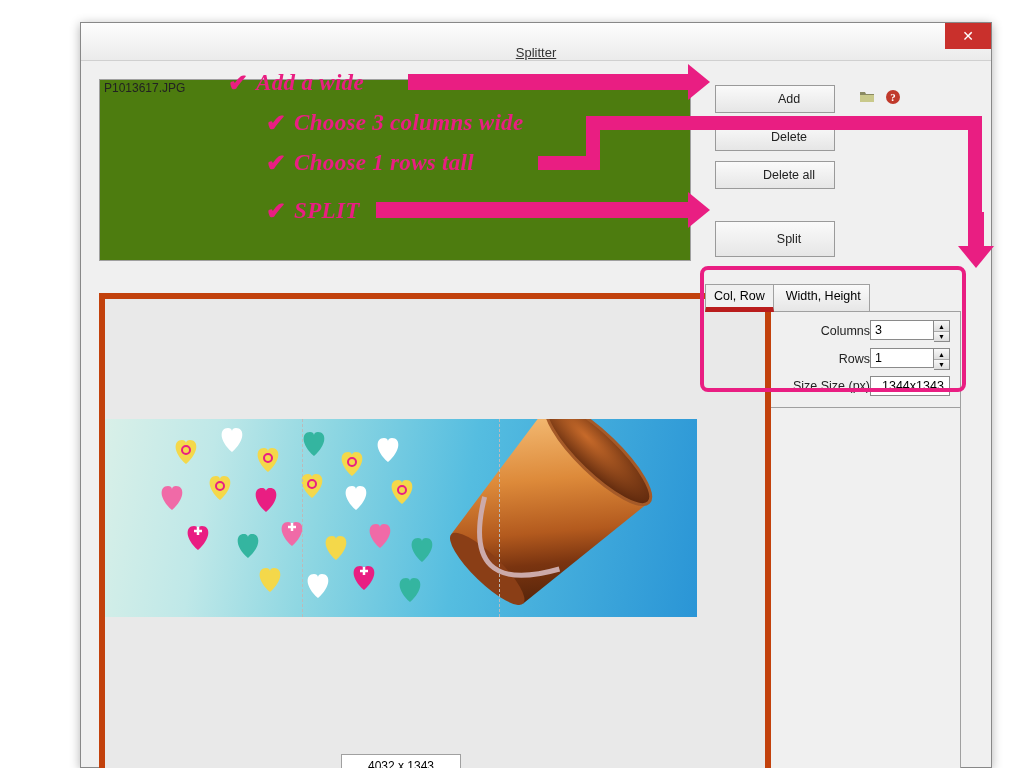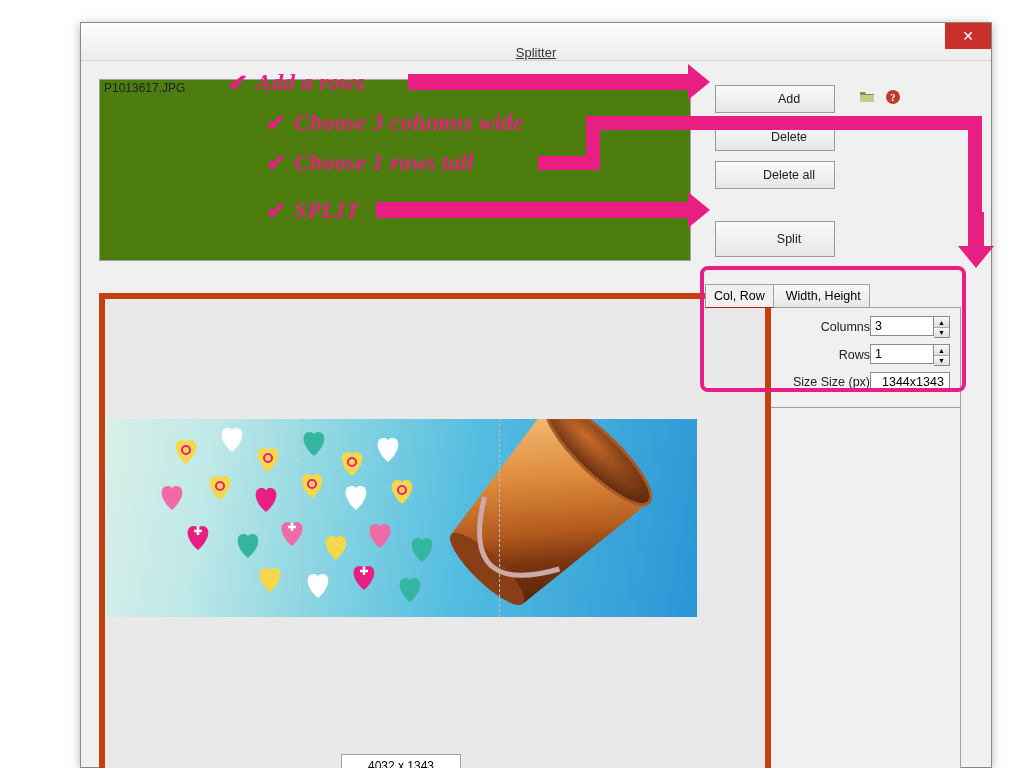--- a/index.html
+++ b/index.html
@@ -51,21 +51,21 @@
 
   
   .tabwrap {
     position: absolute; left: 624px; top: 222px; width: 256px; height: 116px;
   }
   .tabstrip { display:flex; }
   .tab {
     padding: 4px 8px; font-size: 12.5px; border:1px solid #a0a0a0;
     background: linear-gradient(#fafafa,#e6e6e6); cursor:pointer; position:relative; top:1px;
   }
-  .tab.active { background:#f0f0f0; border-bottom:1px solid #b91c1c; z-index:2; }
+  .tab.active { background:#f0f0f0; border-bottom:5px solid #b91c1c; z-index:2; }
   .tab + .tab { margin-left:-1px;padding-left:12px; }
   .tabbody {
     border:1px solid #a0a0a0; background:#f0f0f0; padding:8px 10px 10px 10px;
     position:relative;
   }
   .fieldrow { display:flex; align-items:center; justify-content:flex-end; margin-bottom:6px; }
   .fieldrow label { font-size:12.5px; color:#222; }
   .spinwrap { display:flex; }
   .spin-input {
     width: 64px; height:20px; border:1px solid #8a8a8a; background:#fff;
@@ -293,21 +293,21 @@
         <div class="grid-v b"></div>
       </div>
       <div class="preview-dim">4032 x 1343</div>
     </div>
 
   </div>
 </div>
 
 <div class="annot" style="left:228px; top:70px;">
   <span class="check">✔</span>
-  <span class="txt">Add a rows</span>
+  <span class="txt">Add a wide</span>
 </div>
 <div class="arrow-h" style="left:408px; top:74px; width:282px;"></div>
 
 <div class="annot" style="left:266px; top:110px;">
   <span class="check">✔</span>
   <span class="txt">Choose 3 columns wide</span>
 </div>
 
 <div class="arrow-elbow-h" style="left:586px; top:116px; width:396px;"></div>
 <div class="arrow-elbow-v" style="left:968px; top:116px; height:96px;"></div>

